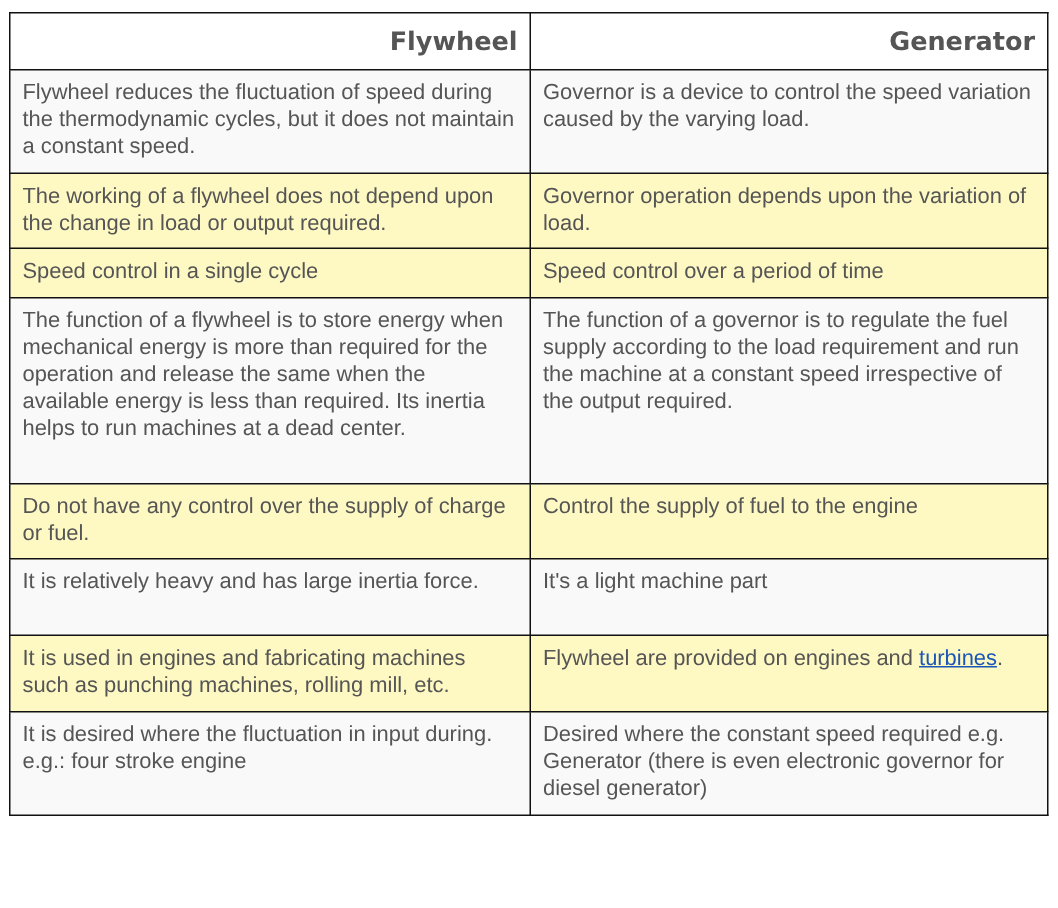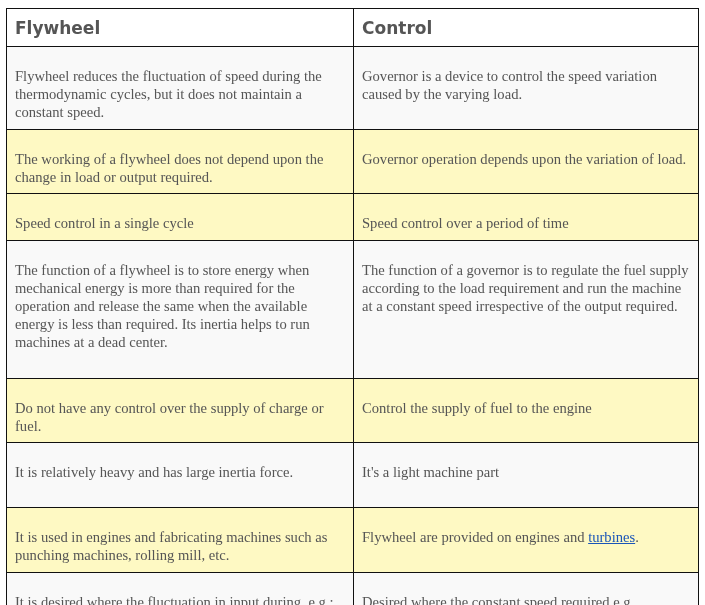--- a/index.html
+++ b/index.html
@@ -18,27 +18,27 @@
   table.cmp th, table.cmp td {
     border: 1.5px solid #111111;
     vertical-align: top;
     text-align: left;
   }
   table.cmp th {
     font-family: "DejaVu Sans", sans-serif;
     font-weight: bold;
     font-size: 17px;
     color: #555555;
-    text-align: left;
+    text-align: right;
     vertical-align: middle;
     height: 37px;
     padding: 0 8px;
     background: #ffffff;
   }
-  table.cmp td { padding: 20px 8px 6px 8px; font-family: Liberation Serif, serif; }
+  table.cmp td { padding: 6px 8px 6px 8px; }
   table.cmp tr.odd td { background: #f9f9f9; }
   table.cmp tr.even td { background: #fef9c3; }
   col.c1 { width: 347px; }
   col.c2 { width: 345px; }
   a.link { color: #1a55b8; text-decoration: underline; }
   tr.r1 td { height: 56px; }
   tr.r2 td { height: 37px; }
   tr.r3 td { height: 39px; }
   tr.r4 td { height: 20px; }
   tr.r5 td { height: 111px; }
@@ -51,21 +51,21 @@
 <body>
 
 <table class="cmp">
   <colgroup>
       <col class="c1">
       <col class="c2">
     </colgroup>
   <thead>
     <tr>
       <th>Flywheel</th>
-      <th>Control</th>
+      <th>Generator</th>
     </tr>
   </thead>
   <tbody>
     <tr class="odd r1">
       <td>Flywheel reduces the fluctuation of speed during the thermodynamic cycles, but it does not maintain a constant speed.</td>
       <td>Governor is a device to control the speed variation caused by the varying load.</td>
     </tr>
     <tr class="even r2">
       <td>The working of a flywheel does not depend upon the change in load or output required.</td>
       <td>Governor operation depends upon the variation of load.</td>

